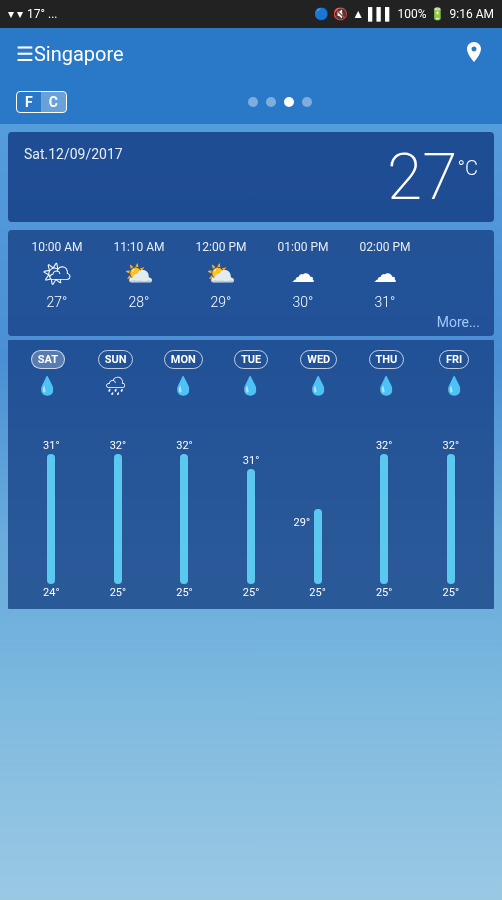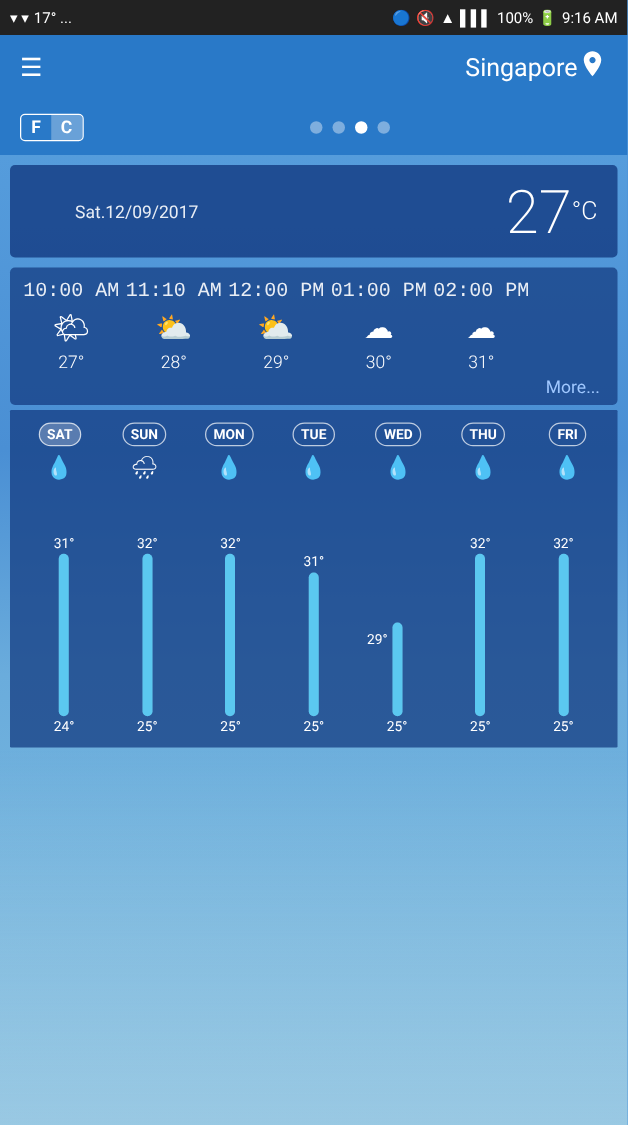--- a/index.html
+++ b/index.html
@@ -33,21 +33,21 @@
       display: flex;
       align-items: center;
       justify-content: space-between;
       padding: 0 16px;
     }
     .header-title {
       color: white;
       font-size: 20px;
       font-weight: 400;
       flex: 1;
-      text-align: right;
+      text-align: left;
     }
     .hamburger-icon { color: white; font-size: 20px; cursor: pointer; }
     .location-icon { color: white; font-size: 22px; cursor: pointer; }
 
     
     .unit-dots-bar {
       background: #2979c8;
       height: 44px;
       display: flex;
       align-items: center;
@@ -85,34 +85,33 @@
     
     .current-card {
       background: rgba(20, 60, 130, 0.82);
       margin: 8px;
       border-radius: 4px;
       padding: 14px 16px 12px 16px;
       color: white;
     }
     .current-top {
       display: flex;
-      align-items: center;
-      justify-content: space-between;
-      margin-left: 36px;
+      align-items: flex-start;
+      justify-content: space-between;
     }
     .current-left {}
     .date-text { font-size: 14px; opacity: 0.9; }
     .time-text { font-size: 36px; font-weight: 300; line-height: 1.1; }
     .current-center {
       display: flex;
       flex-direction: column;
       align-items: center;
     }
     .temp-unit-row { display: flex; align-items: flex-start; }
-    .big-temp { font-size: 48px; font-weight: 200; line-height: 1; }
+    .big-temp { font-size: 64px; font-weight: 200; line-height: 1; }
     .temp-unit-sup {
       font-size: 20px;
       margin-top: 10px;
       font-weight: 300;
     }
     .current-right {
       display: flex;
       flex-direction: column;
       align-items: flex-end;
       gap: 4px;
@@ -148,21 +147,21 @@
       overflow: hidden;
       padding: 0 8px;
     }
     .hourly-item {
       display: flex;
       flex-direction: column;
       align-items: center;
       min-width: 82px;
       gap: 6px;
     }
-    .hourly-time { font-size: 16px; opacity: 0.9; font-family: Liberation Mono, monospace; }
+    .hourly-time { font-size: 12px; opacity: 0.9; }
     .hourly-icon { font-size: 24px; }
     .hourly-temp { font-size: 14px; font-weight: 300; }
     .more-link {
       text-align: right;
       padding: 4px 14px 0 0;
       font-size: 14px;
       color: #a0c8ff;
       cursor: pointer;
     }
 

